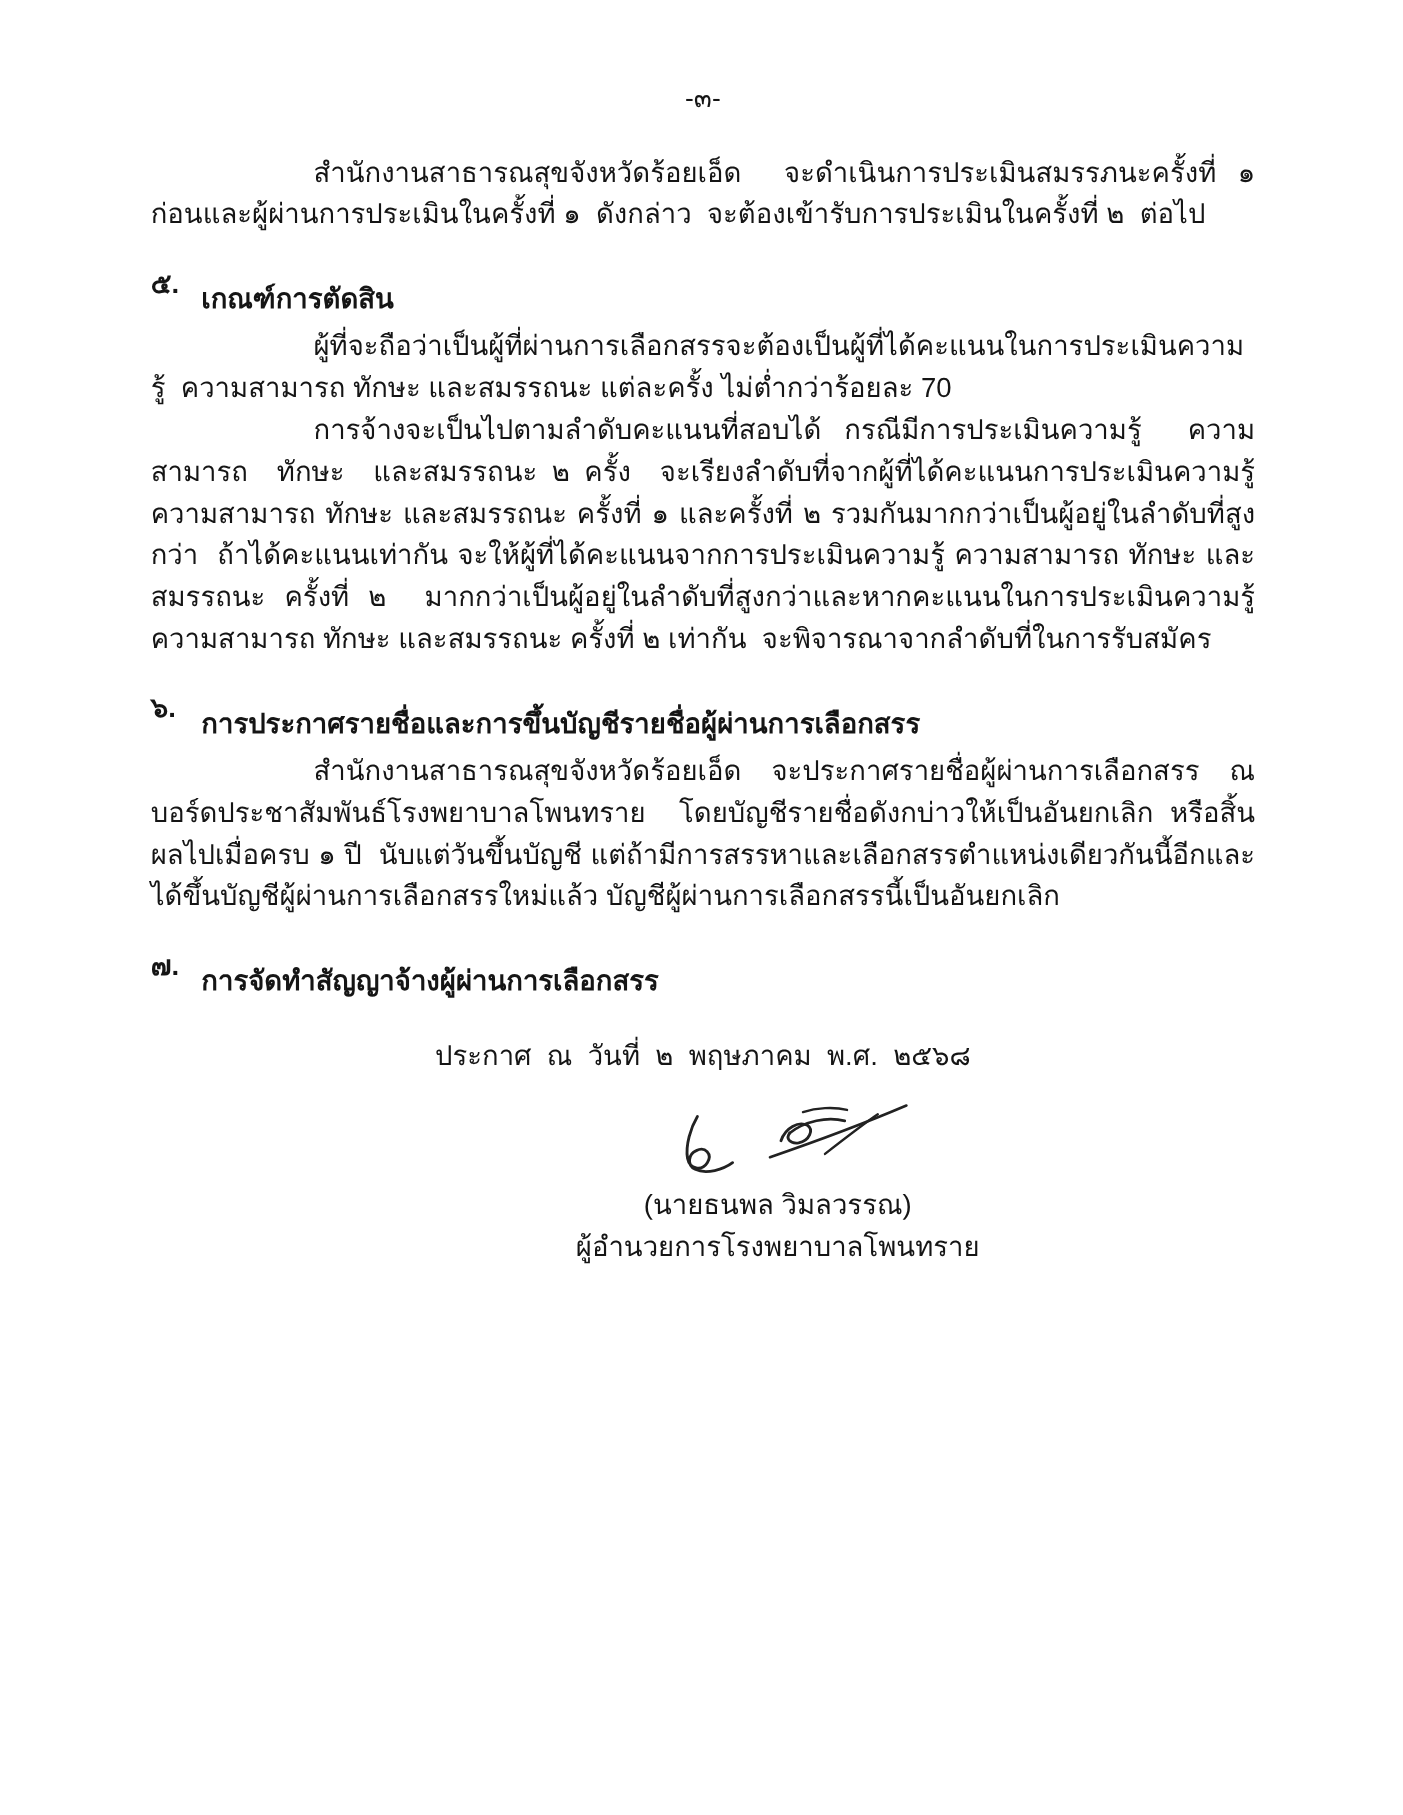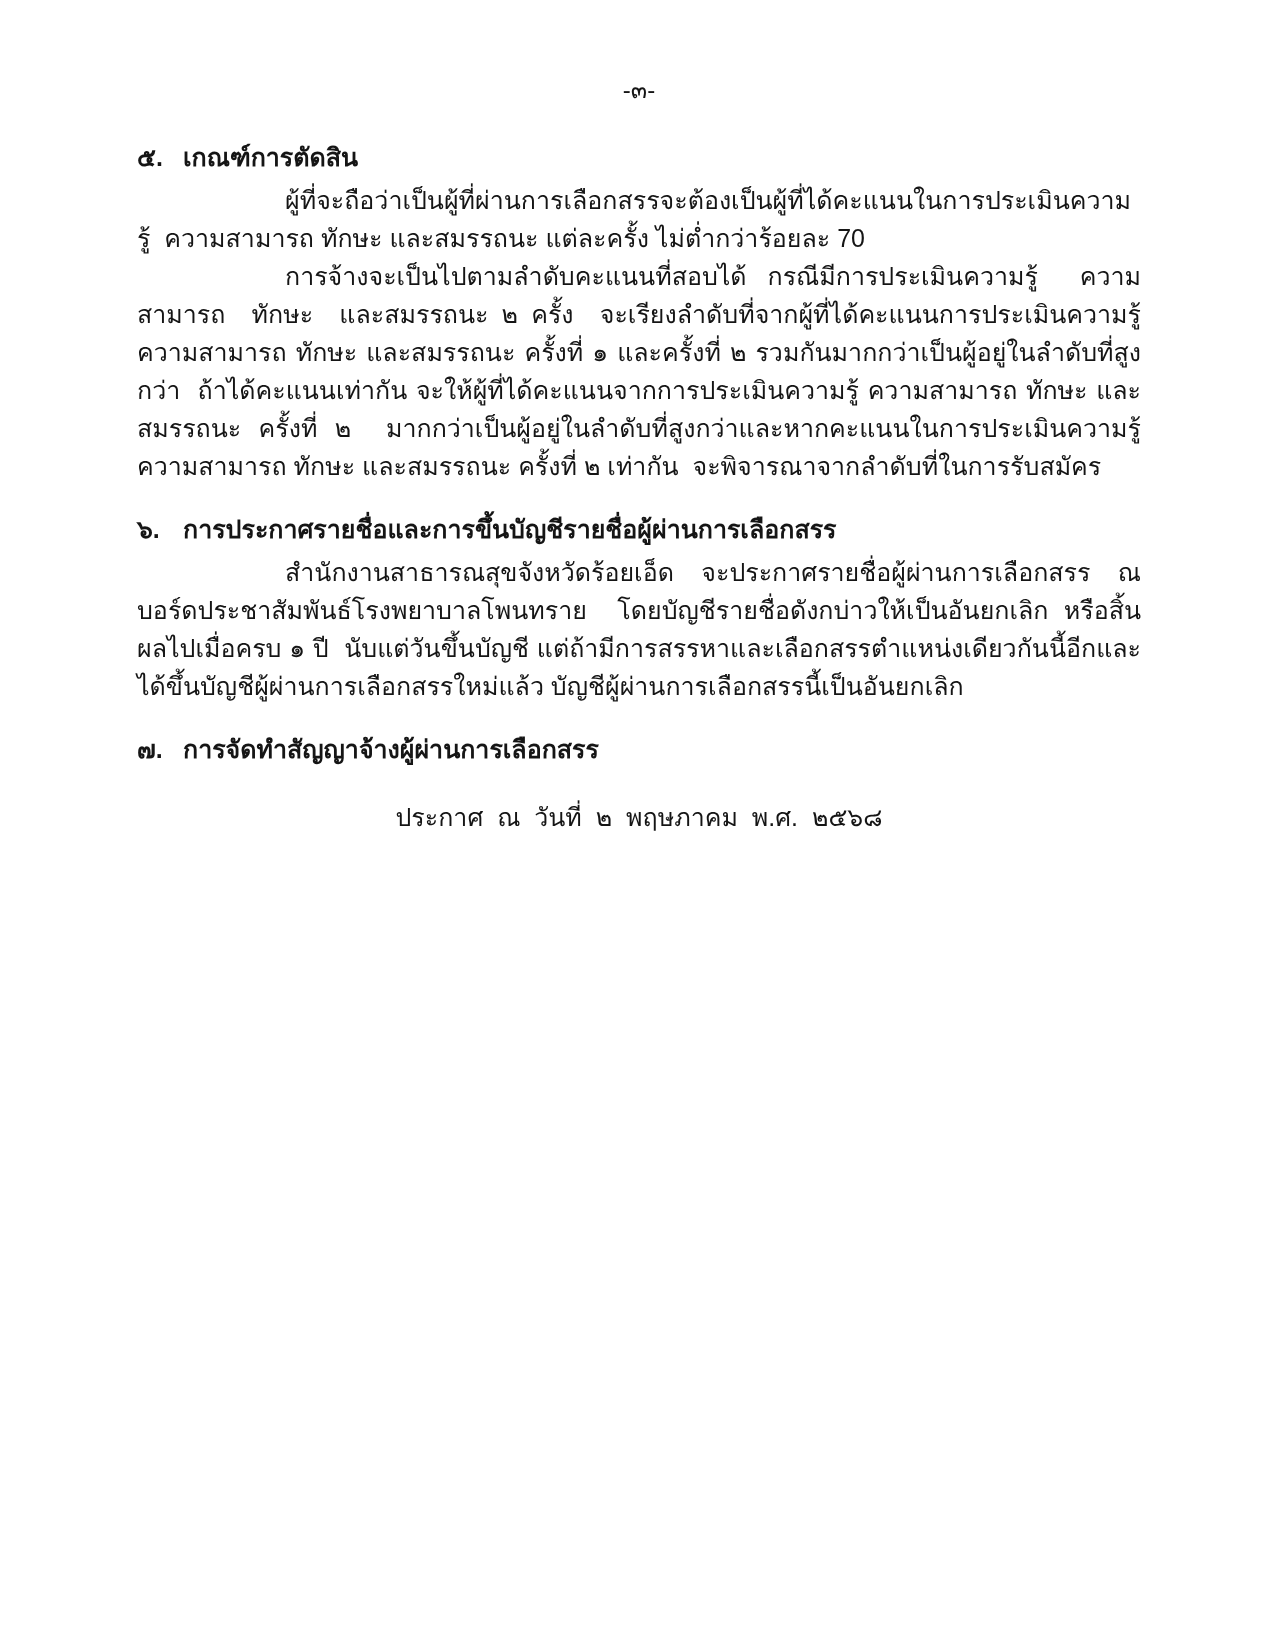--- a/index.html
+++ b/index.html
@@ -31,21 +31,21 @@
   .heading {
     font-weight: bold;
     margin: 25px 0 5px 0;
     display: flex;
   }
   .h-num {
     display: inline-block;
     width: 46px;
     flex: 0 0 auto;
   }
-  .h-title { flex: 1; }
+  .h-title { flex: 1; margin-top: 14px; }
   .date-line {
     margin-top: 30px;
     text-align: center;
     white-space: pre-wrap;
   }
   .signature-block {
     margin-top: 18px;
     text-align: center;
     transform: translateX(68px);
   }
@@ -53,20 +53,21 @@
   .signer-name { margin-top: 2px; }
   .signer-title { margin-top: 0; }
 </style>
 </head>
 <body>
 
 <div class="page">
 
   <div class="page-number">-๓-</div>
 
+  <p class="para">สำนักงานสาธารณสุขจังหวัดร้อยเอ็ด  จะดำเนินการประเมินสมรรภนะครั้งที่ ๑  ก่อนและผู้ผ่านการประเมินในครั้งที่ ๑  ดังกล่าว  จะต้องเข้ารับการประเมินในครั้งที่ ๒  ต่อไป</p>
 
   <div class="section">
     <div class="heading">
       <span class="h-num">๕.</span>
       <span class="h-title">เกณฑ์การตัดสิน</span>
     </div>
     <p class="para">ผู้ที่จะถือว่าเป็นผู้ที่ผ่านการเลือกสรรจะต้องเป็นผู้ที่ได้คะแนนในการประเมินความรู้  ความสามารถ ทักษะ และสมรรถนะ แต่ละครั้ง ไม่ต่ำกว่าร้อยละ 70</p>
     <p class="para">การจ้างจะเป็นไปตามลำดับคะแนนที่สอบได้ กรณีมีการประเมินความรู้  ความสามารถ  ทักษะ  และสมรรถนะ ๒ ครั้ง  จะเรียงลำดับที่จากผู้ที่ได้คะแนนการประเมินความรู้ ความสามารถ ทักษะ และสมรรถนะ ครั้งที่ ๑ และครั้งที่ ๒ รวมกันมากกว่าเป็นผู้อยู่ในลำดับที่สูงกว่า  ถ้าได้คะแนนเท่ากัน จะให้ผู้ที่ได้คะแนนจากการประเมินความรู้ ความสามารถ ทักษะ และสมรรถนะ ครั้งที่ ๒  มากกว่าเป็นผู้อยู่ในลำดับที่สูงกว่าและหากคะแนนในการประเมินความรู้ ความสามารถ ทักษะ และสมรรถนะ ครั้งที่ ๒ เท่ากัน  จะพิจารณาจากลำดับที่ในการรับสมัคร</p>
   </div>
 
@@ -80,14 +81,26 @@
 
   <div class="section">
     <div class="heading">
       <span class="h-num">๗.</span>
       <span class="h-title">การจัดทำสัญญาจ้างผู้ผ่านการเลือกสรร</span>
     </div>
   </div>
 
   <div class="date-line">ประกาศ  ณ  วันที่  ๒  พฤษภาคม  พ.ศ.  ๒๕๖๘</div>
 
+  <div class="signature-block">
+    <svg width="250" height="78" viewBox="0 0 250 78" fill="none" xmlns="http://www.w3.org/2000/svg">
+      <path d="M52 18 C46 28 41 44 43 56 C45 66 56 68 61 60 C66 52 59 45 51 49 C44 52 42 62 50 66 C60 71 76 66 84 60" stroke="#222" stroke-width="2.6" fill="none" stroke-linecap="round"></path>
+      <path d="M128 40 C132 28 144 22 152 26 C158 30 154 40 144 42 C136 43 132 38 136 33" stroke="#222" stroke-width="2.6" fill="none" stroke-linecap="round"></path>
+      <path d="M136 33 C150 22 170 18 186 22" stroke="#222" stroke-width="2.4" fill="none" stroke-linecap="round"></path>
+      <path d="M118 55 C150 44 195 28 242 8" stroke="#222" stroke-width="2.4" fill="none" stroke-linecap="round"></path>
+      <path d="M168 52 C186 38 204 24 216 16" stroke="#222" stroke-width="2.2" fill="none" stroke-linecap="round"></path>
+      <path d="M148 14 C160 10 176 9 188 12" stroke="#222" stroke-width="2.2" fill="none" stroke-linecap="round"></path>
+    </svg>
+    <div class="signer-name">(นายธนพล วิมลวรรณ)</div>
+    <div class="signer-title">ผู้อำนวยการโรงพยาบาลโพนทราย</div>
+  </div>
 
 </div>
 
 </body></html>

